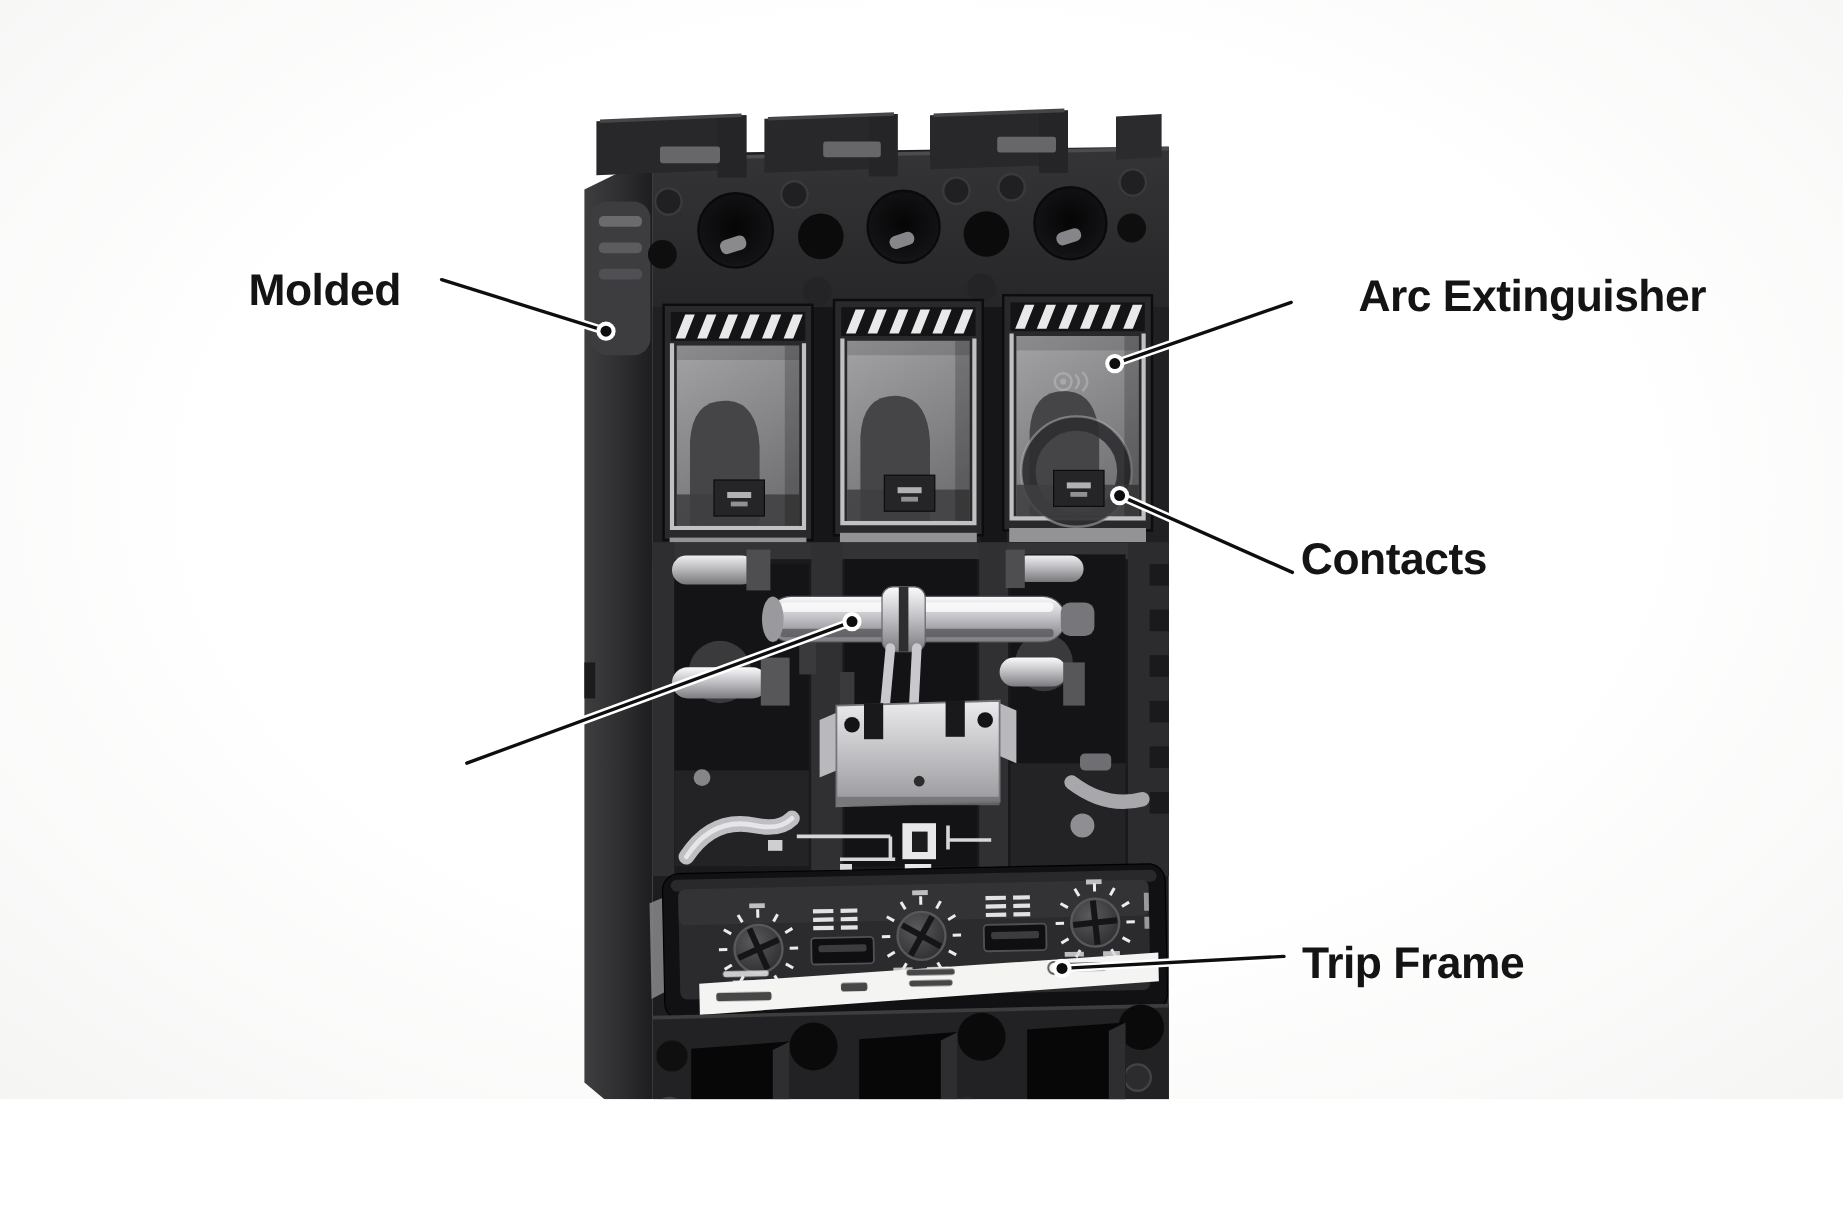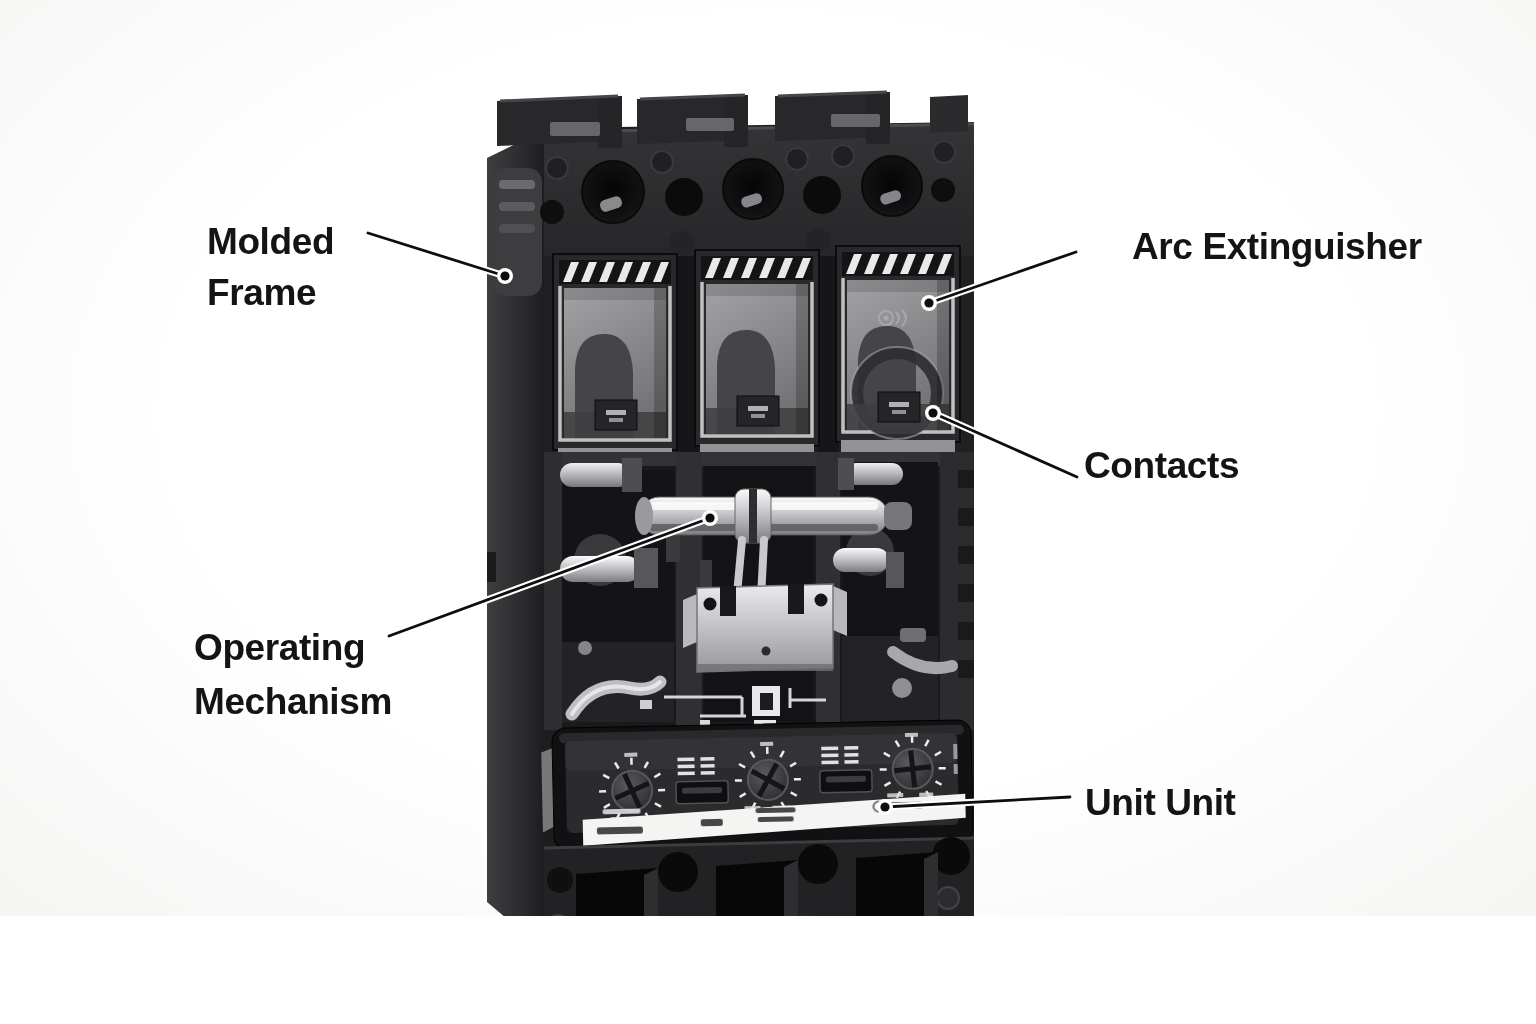--- a/index.html
+++ b/index.html
@@ -443,29 +443,24 @@
   <g>
     <line x1="1070" y1="797" x2="885" y2="807" stroke="#ffffff" stroke-width="7" stroke-linecap="round"></line>
     <line x1="1070" y1="797" x2="885" y2="807" stroke="#0e0e0e" stroke-width="2.8" stroke-linecap="round"></line>
     <circle cx="885" cy="807" r="8" fill="#ffffff"></circle>
         <circle cx="885" cy="807" r="4.6" fill="#0e0e0e"></circle>
   </g>
 </svg>
 
 <div class="callout" id="lbl-molded">
   <span class="ln">Molded</span>
-  <span class="ln">Frame</span>
 </div>
 <div class="callout" id="lbl-arc">
   <span>Arc Extinguisher</span>
 </div>
 <div class="callout" id="lbl-contacts">
   <span>Contacts</span>
 </div>
-<div class="callout" id="lbl-opmech">
-  <span class="ln">Operating</span>
-  <span class="ln">Mechanism</span>
+<div class="callout" id="lbl-trip">
+  <span>Trip Frame</span>
 </div>
-<div class="callout" id="lbl-trip">
-  <span>Unit Unit</span>
+
 </div>
 
-</div>
-
 </body></html>

